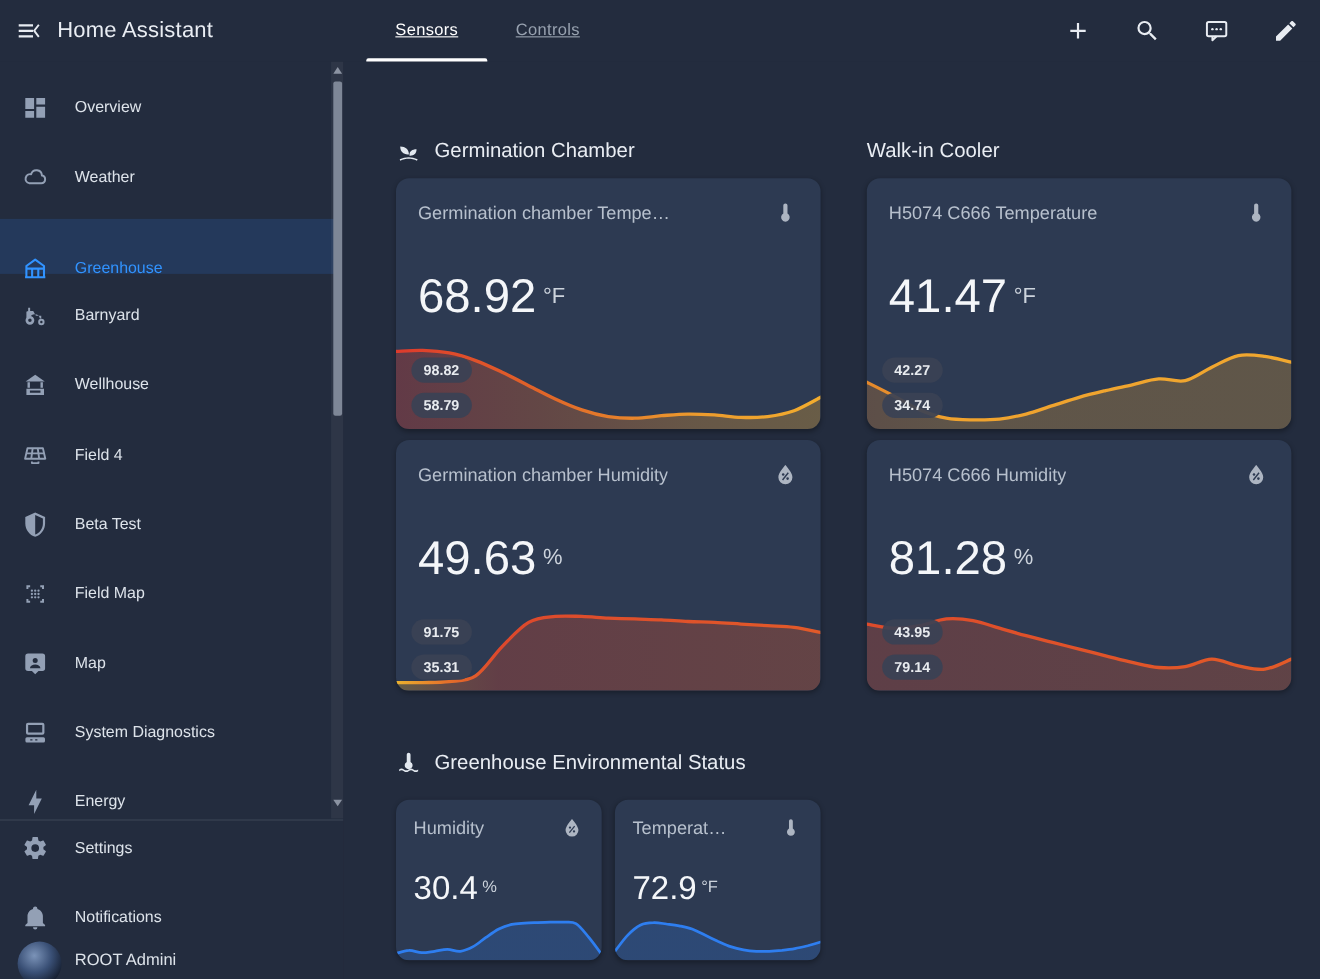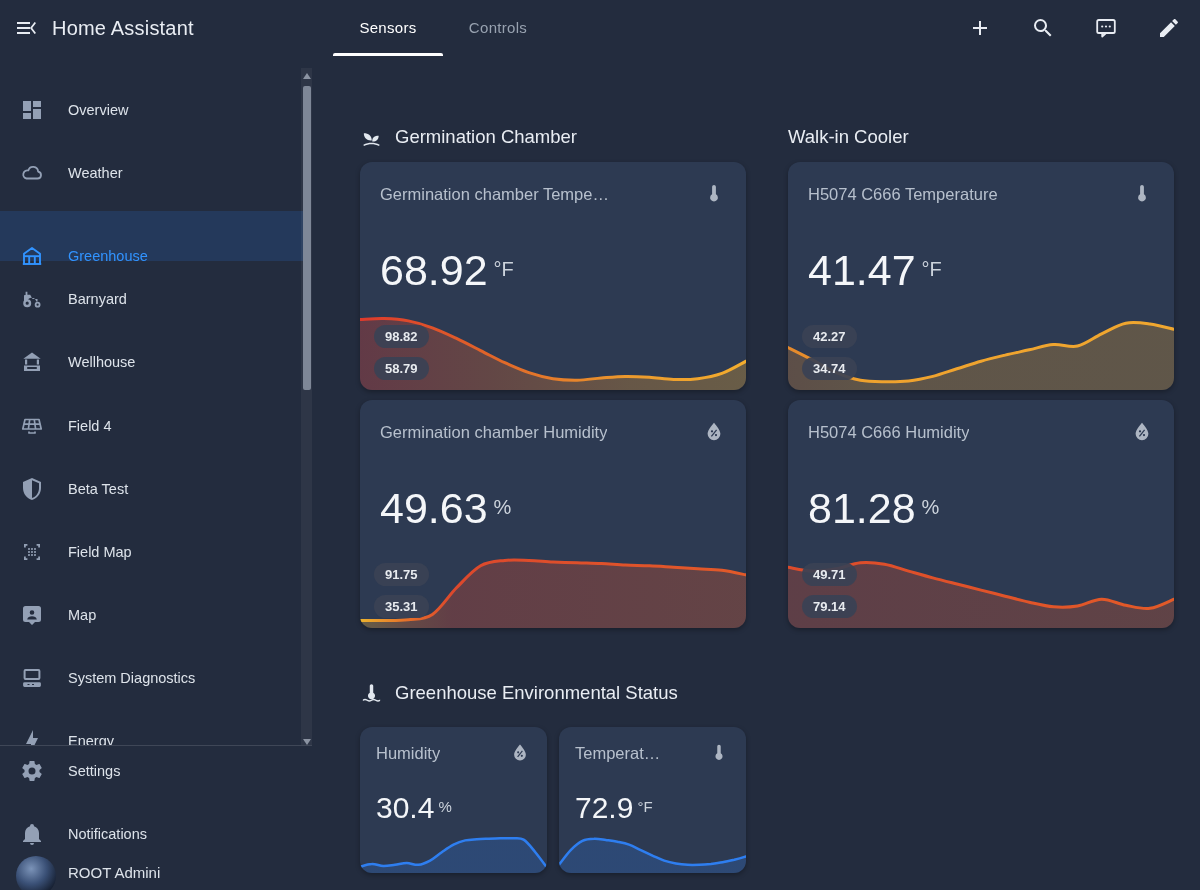--- a/index.html
+++ b/index.html
@@ -8,28 +8,28 @@
   }
   *{margin:0;padding:0;box-sizing:border-box;font-family:"Liberation Sans","DejaVu Sans",sans-serif;}
   html,body{width:1200px;height:890px;overflow:hidden;background:var(--bg);}
   svg{display:block;width:100%;height:100%;}
 
   
   #header{position:absolute;top:0;left:0;right:0;height:56px;background:var(--bg);z-index:10;}
   .menu-btn{position:absolute;left:14px;top:16px;width:24px;height:24px;color:#e8ecf2;cursor:pointer;}
   .app-title{position:absolute;left:52px;top:0;line-height:56px;font-size:20px;color:var(--txt);letter-spacing:.2px;}
   .tabs{position:absolute;left:333px;top:0;height:56px;display:flex;}
-  .tab{width:110px;text-align:center;line-height:56px;font-size:15px;color:#98a2b0;letter-spacing:.3px;cursor:pointer;}
+  .tab{width:110px;text-align:center;line-height:56px;font-size:15px;color:#98a2b0;letter-spacing:.3px;cursor:pointer;text-decoration:underline;}
   .tab.active{color:#ffffff;}
   .tab-underline{position:absolute;left:333px;bottom:0;width:110px;height:3px;background:#fff;border-radius:2px 2px 0 0;}
   .header-actions{position:absolute;right:19px;top:16px;display:flex;gap:39px;}
   .hicon{width:24px;height:24px;color:#e8ecf2;cursor:pointer;}
 
   
-  #sidebar{position:absolute;left:0;top:66px;width:312px;bottom:0;background:var(--bg);z-index:5;}
+  #sidebar{position:absolute;left:0;top:54px;width:312px;bottom:0;background:var(--bg);z-index:5;}
   .srow{position:absolute;left:0;width:307px;height:50px;display:flex;align-items:center;cursor:pointer;}
   .sicon{width:24px;height:24px;margin-left:20px;color:var(--icon);flex:none;}
   .slabel{margin-left:24px;font-size:14.5px;color:#dde3ea;font-weight:500;white-space:nowrap;}
   .srow.sel{background:var(--sel);}
   .srow.sel .sicon,.srow.sel .slabel{color:var(--accent);margin-top:40px;}
   .sb-track{position:absolute;right:0;top:2px;width:11px;height:688px;background:rgba(255,255,255,0.05);}
   .sb-thumb{position:absolute;right:1px;top:20px;width:8px;height:304px;background:#7e8797;border-radius:2px;cursor:pointer;}
   .tri-up{position:absolute;right:1px;top:7px;width:0;height:0;border-left:4px solid transparent;border-right:4px solid transparent;border-bottom:6px solid #8b93a2;}
   .tri-down{position:absolute;right:1px;top:673px;width:0;height:0;border-left:4px solid transparent;border-right:4px solid transparent;border-top:6px solid #8b93a2;}
   .sb-bottom{position:absolute;left:0;bottom:0;width:312px;height:145px;background:var(--bg);border-top:1px solid rgba(255,255,255,.13);}
@@ -384,21 +384,21 @@
           <defs>
             <linearGradient id="sg3" x1="0" y1="0" x2="1" y2="0">
               <stop offset="0%" stop-color="#dd4b2b"></stop>
               <stop offset="100%" stop-color="#e25a28"></stop>
             </linearGradient>
           </defs>
           <path d="M0.0,27.3C4.0,27.9,16.1,30.8,24.1,31.1C32.2,31.3,40.2,30.2,48.3,28.8C56.3,27.4,64.3,23.5,72.4,22.7C80.4,22.0,88.5,22.8,96.5,24.2C104.5,25.6,112.6,28.8,120.6,31.1C128.7,33.4,136.7,35.8,144.8,37.9C152.8,40.1,160.8,42.0,168.9,44.0C176.9,46.0,185.0,48.1,193.0,50.1C201.0,52.1,209.1,54.1,217.1,56.2C225.2,58.2,233.2,60.5,241.3,62.2C249.3,64.0,257.3,66.2,265.4,66.8C273.4,67.4,281.5,67.3,289.5,66.0C297.5,64.8,305.6,59.3,313.6,59.2C321.7,59.1,329.7,63.8,337.8,65.3C345.8,66.8,353.8,69.3,361.9,68.3C369.9,67.3,382.0,60.7,386.0,59.2L386,88 L0,88 Z" fill="url(#sg3)" fill-opacity="0.28"></path>
           <path d="M0.0,27.3C4.0,27.9,16.1,30.8,24.1,31.1C32.2,31.3,40.2,30.2,48.3,28.8C56.3,27.4,64.3,23.5,72.4,22.7C80.4,22.0,88.5,22.8,96.5,24.2C104.5,25.6,112.6,28.8,120.6,31.1C128.7,33.4,136.7,35.8,144.8,37.9C152.8,40.1,160.8,42.0,168.9,44.0C176.9,46.0,185.0,48.1,193.0,50.1C201.0,52.1,209.1,54.1,217.1,56.2C225.2,58.2,233.2,60.5,241.3,62.2C249.3,64.0,257.3,66.2,265.4,66.8C273.4,67.4,281.5,67.3,289.5,66.0C297.5,64.8,305.6,59.3,313.6,59.2C321.7,59.1,329.7,63.8,337.8,65.3C345.8,66.8,353.8,69.3,361.9,68.3C369.9,67.3,382.0,60.7,386.0,59.2" fill="none" stroke="url(#sg3)" stroke-width="3" stroke-linecap="round" stroke-linejoin="round"></path>
         </svg>
       </div>
-    <div class="badge badge-max"><span>49.71</span></div>
+    <div class="badge badge-max"><span>43.95</span></div>
     <div class="badge badge-min"><span>79.14</span></div>
   </div>
 
   <div class="sec-head" style="left:48px;top:625px">
     <span class="sec-icon">
       <svg viewBox="0 0 24 24" fill="currentColor">
         <path d="M12 2.4c-1 0-1.8.8-1.8 1.8v6.9a3.7 3.7 0 1 0 3.6 0V4.2c0-1-.8-1.8-1.8-1.8z"></path>
         <path d="M3 18.3c1.5-1.1 3-1.1 4.5 0s3 1.1 4.5 0 3-1.1 4.5 0 3 1.1 4.5 0v1.6c-1.5 1.1-3 1.1-4.5 0s-3-1.1-4.5 0-3 1.1-4.5 0-3-1.1-4.5 0z"></path>
       </svg>
     </span>

